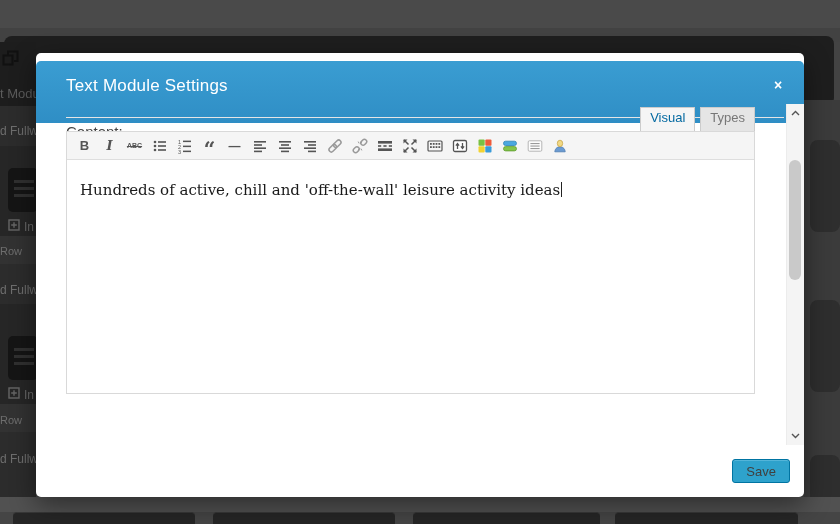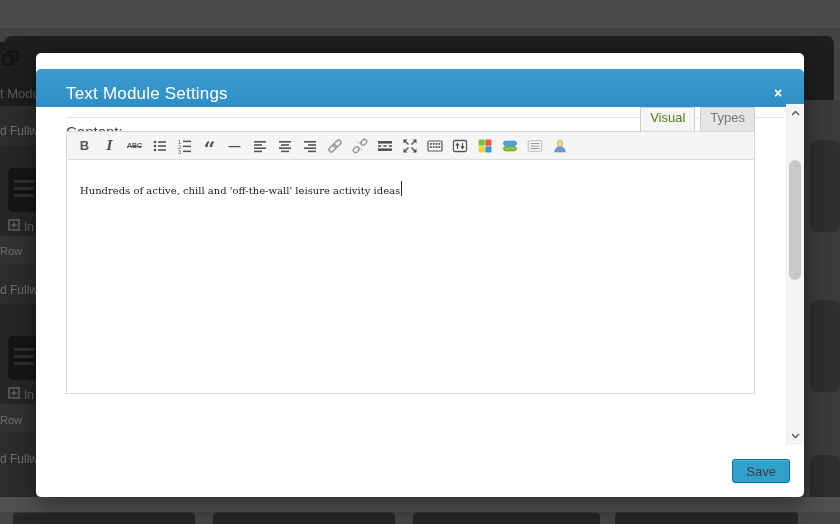--- a/index.html
+++ b/index.html
@@ -36,42 +36,42 @@
   .bg-bottom{position:absolute;left:0;right:0;top:497px;height:15px;background:#515151;}
   .bg-bottom2{position:absolute;left:0;right:0;top:512px;height:12px;background:#454545;}
   .bbox{position:absolute;top:512px;height:12px;background:#262626;border-top:1px solid #383838;border-radius:4px 4px 0 0;}
   .bbox1{left:13px;width:182px;}
   .bbox2{left:213px;width:182px;}
   .bbox3{left:413px;width:187px;}
   .bbox4{left:615px;width:183px;}
   
   .modal{position:absolute;left:36px;top:53px;width:768px;height:444px;background:#fff;border-radius:5px;
          box-shadow:0 8px 26px rgba(0,0,0,.45);z-index:10;}
-  .modal-header{position:absolute;left:0;top:16px;right:0;height:38px;border-radius:5px 5px 0 0;
+  .modal-header{position:absolute;left:0;top:8px;right:0;height:62px;border-radius:5px 5px 0 0;
                 background:linear-gradient(180deg,#3a9dd2 0%,#2f8ec5 100%);}
   .modal-title{position:absolute;left:30px;top:0;line-height:50px;font-size:17px;font-weight:400;color:#ffffff;letter-spacing:.2px;}
   .modal-close{position:absolute;right:17px;top:15px;width:18px;height:18px;line-height:18px;text-align:center;
                color:#fff;font-size:14px;font-weight:bold;cursor:pointer;}
   .sep-line{position:absolute;left:30px;right:20px;top:64px;border-top:1px solid #e5e5e5;}
   .content-label{position:absolute;left:30px;top:70px;font-size:15px;color:#444;}
   .media-row{position:absolute;left:30px;top:96px;display:flex;gap:8px;}
   .wp-btn{display:inline-flex;align-items:center;gap:5px;height:24px;padding:0 10px 0 7px;background:#fafafa;
           border:1px solid #c7c7c7;border-radius:3px;font-size:13px;color:#555;cursor:pointer;box-shadow:0 1px 0 rgba(0,0,0,.04);}
   .btn-ic{display:inline-flex;align-items:center;}
   .tabs{position:absolute;right:49px;top:54px;display:flex;}
   .tab{height:19px;padding:2px 9px 3px;font-size:13px;color:#777;background:#e5e5e5;border:1px solid #ccc;border-bottom:none;
        margin-left:5px;cursor:pointer;}
-  .tab.active{background:#f5f5f5;color:#4d7c0f;text-align:right;}
+  .tab.active{background:#f5f5f5;color:#0369a1;text-align:right;}
   .editor{position:absolute;left:30px;top:78px;width:689px;height:263px;border:1px solid #d9d9d9;box-sizing:border-box;background:#fff;}
   .editor-toolbar{height:27px;background:#f5f5f5;border-bottom:1px solid #dedede;display:flex;align-items:center;padding:0 5px;}
   .tb{width:25px;height:21px;display:inline-flex;align-items:center;justify-content:center;color:#555;cursor:pointer;}
   .tb svg{display:block;}
   .editor-body{height:234px;padding:0 13px;overflow:hidden;cursor:text;}
   .ed-h{margin:26px 0 0;font-family:"DejaVu Serif", serif;font-size:19px;font-weight:bold;color:#1a1a1a;}
-  .ed-p{margin:21px 0 0;font-family:"DejaVu Serif", serif;font-size:10px;color:#1a1a1a;}
+  .ed-p{margin:21px 0 0;font-family:"DejaVu Serif", serif;font-size:15px;color:#1a1a1a;}
   .caret{display:inline-block;width:1px;height:15px;background:#222;margin-left:1px;vertical-align:-2px;}
   .modal-scrollbar{position:absolute;right:0;top:51px;width:17px;height:341px;background:#f4f4f4;border-left:1px solid #ececec;}
   .sb-arrow{position:absolute;left:0;width:17px;height:14px;display:flex;align-items:center;justify-content:center;cursor:pointer;}
   .sb-up{top:2px;}  .sb-down{bottom:2px;}
   .sb-thumb{position:absolute;left:2px;top:56px;width:12px;height:120px;background:#c9c9c9;border-radius:6px;cursor:pointer;}
   .save-btn{position:absolute;right:14px;bottom:14px;height:24px;padding:0 13px;background:#2ea2cc;border:1px solid #0074a2;
             border-radius:3px;color:#404040;font-size:13px;cursor:pointer;box-shadow:inset 0 1px 0 rgba(120,200,230,.5);
             font-family:"Liberation Sans", sans-serif;}
 </style>
 </head>

